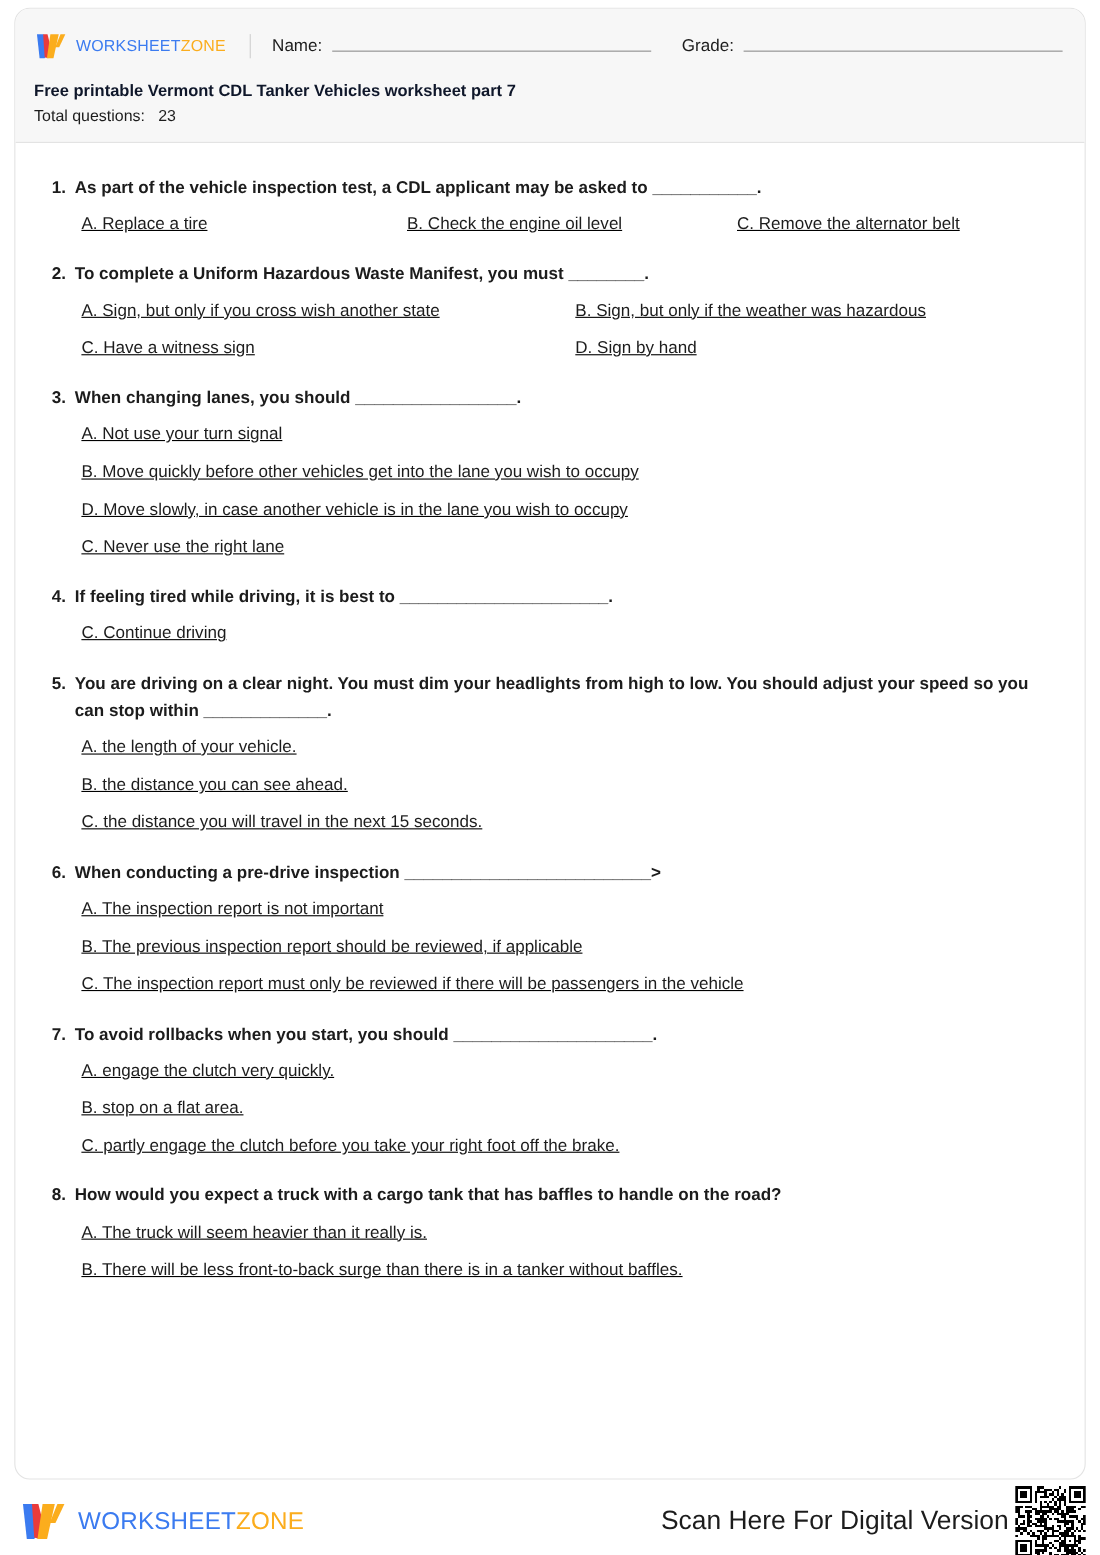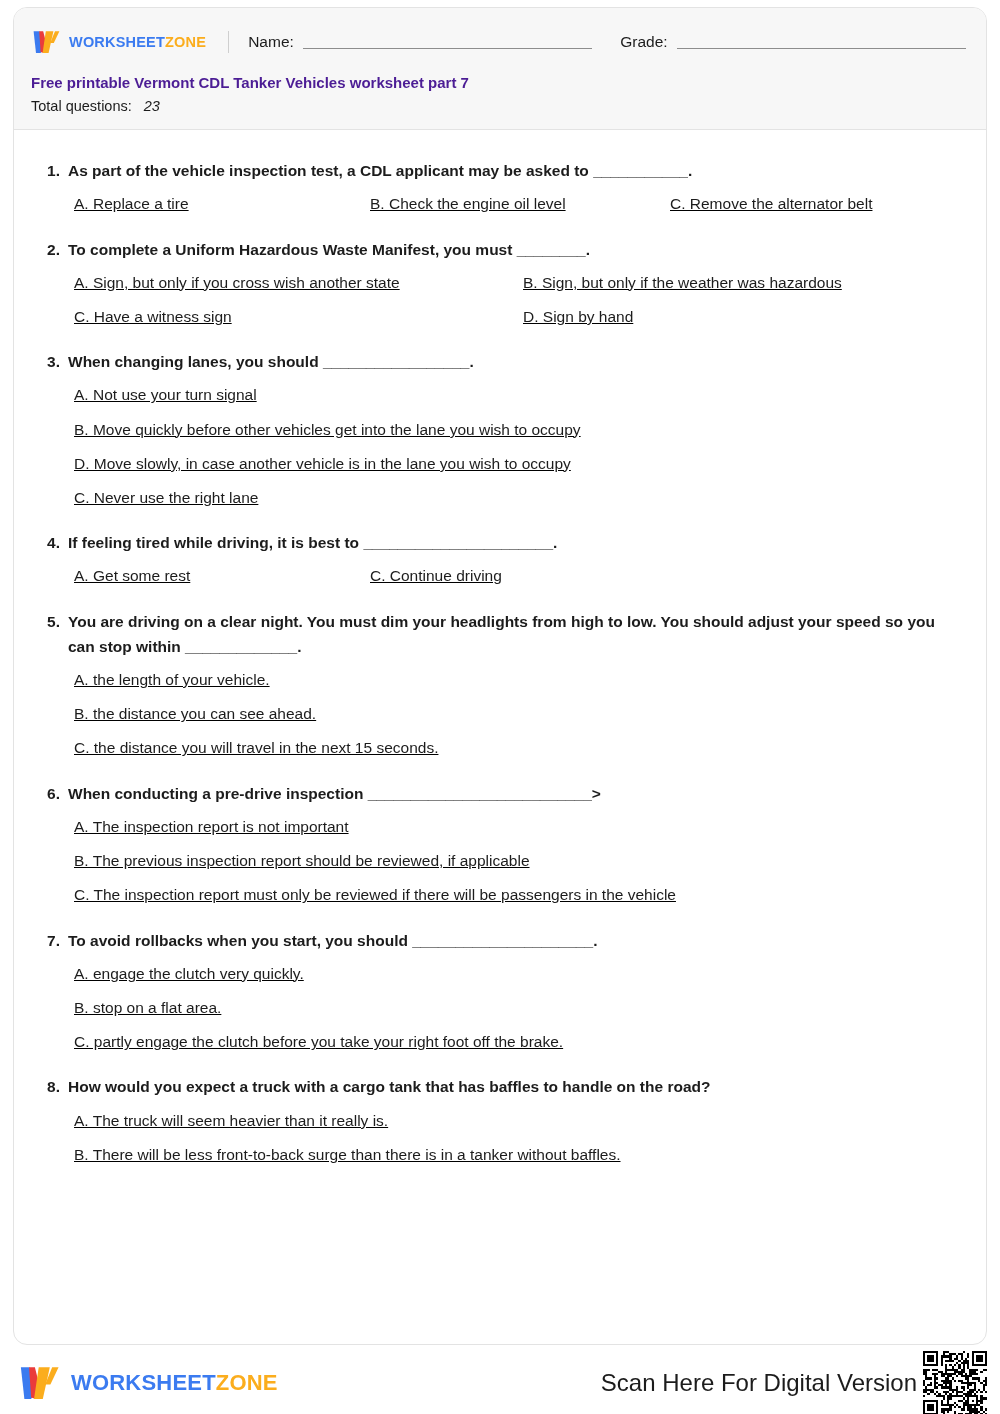--- a/index.html
+++ b/index.html
@@ -43,37 +43,37 @@
   }
   .brand-lockup {
     display: flex;
     align-items: center;
     gap: 8px;
     flex: 0 0 auto;
   }
   .wz-mark { display: block; }
   .brand-text {
     font-size: 14.5px;
-    font-weight: bold;
+    font-weight: normal;
     letter-spacing: 0.2px;
     white-space: nowrap;
   }
   .brand-text .b-blue { color: #3b7bf0; }
   .brand-text .b-orange { color: #fbad1d; }
 
   .vdivider {
     width: 1px;
     height: 22px;
     background: #cfcfcf;
     margin: 0 19px 0 22px;
     flex: 0 0 auto;
   }
   .field-group {
     display: flex;
-    align-items: center;
+    align-items: flex-start;
     flex: 1 1 auto;
     min-width: 0;
   }
   .field-label {
     font-size: 15.5px;
     color: #1c1c1c;
     white-space: nowrap;
     flex: 0 0 auto;
   }
   .field-rule {
@@ -82,31 +82,31 @@
     margin-left: 9px;
     flex: 1 1 auto;
   }
   .field-group.name-group { max-width: 455px; }
   .field-group.grade-group { margin-left: 28px; }
 
   .title-block { margin-top: 14px; }
   .sheet-title {
     font-size: 15px;
     font-weight: bold;
-    color: #4c1d95;
+    color: #0f172a;
     line-height: 1.35;
     margin: 0;
   }
   .sheet-subtitle {
     font-size: 14.5px;
     color: #1c1c1c;
     line-height: 1.45;
     margin: 3px 0 0 0;
   }
-  .sheet-subtitle .total-count { margin-left: 12px; font-style: italic; }
+  .sheet-subtitle .total-count { margin-left: 12px; }
 
   
   .sheet-body {
     padding: 28px 26px 0 26px;
   }
   .question {
     margin-bottom: 4px;
   }
   .q-head {
     display: flex;
@@ -282,21 +282,20 @@
           </div>
         </div>
       </div>
       <div class="question">
         <div class="q-head">
           <span class="q-num">4.</span>
           <span class="q-text">If feeling tired while driving, it is best to ______________________.</span>
         </div>
         <div class="options">
           <div class="opt-row cols-3">
-            <span class="option">A. Get some rest</span>
             <span class="option">C. Continue driving</span>
           </div>
         </div>
       </div>
       <div class="question">
         <div class="q-head">
           <span class="q-num">5.</span>
           <span class="q-text">You are driving on a clear night. You must dim your headlights from high to low. You should adjust your speed so you can stop within _____________.</span>
         </div>
         <div class="options">

